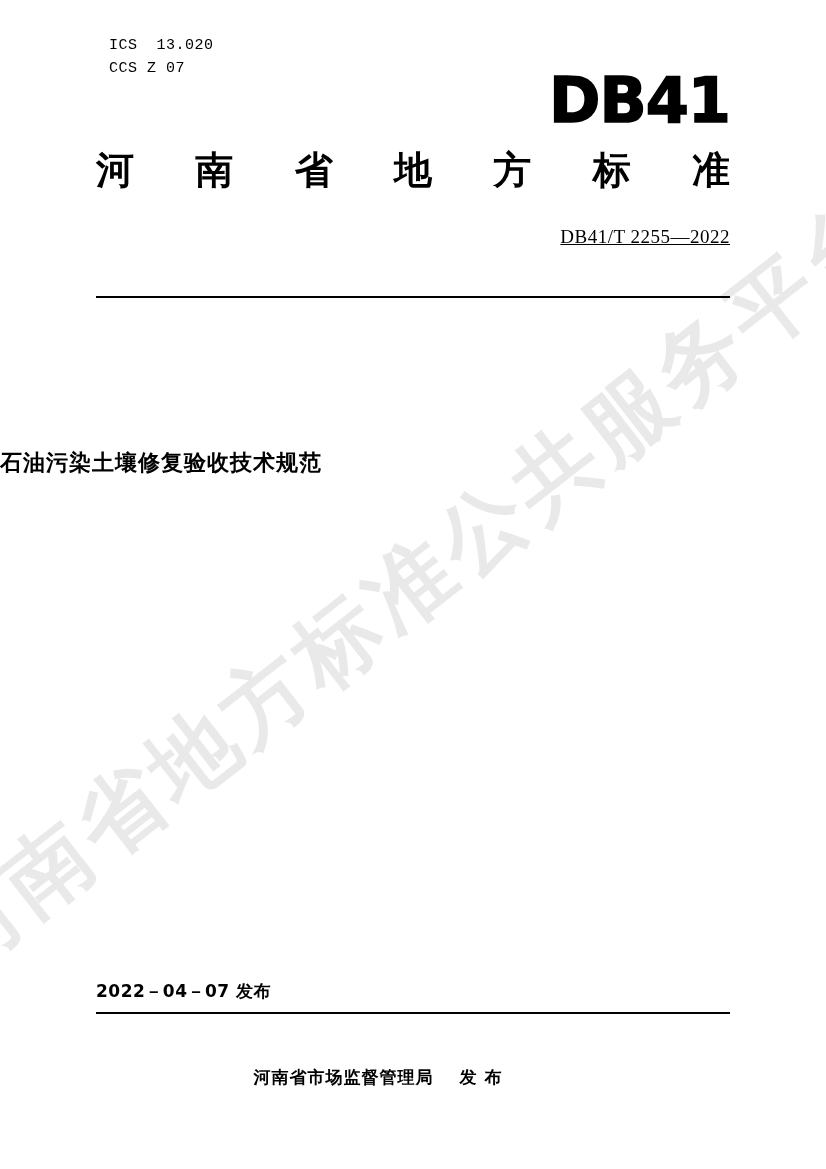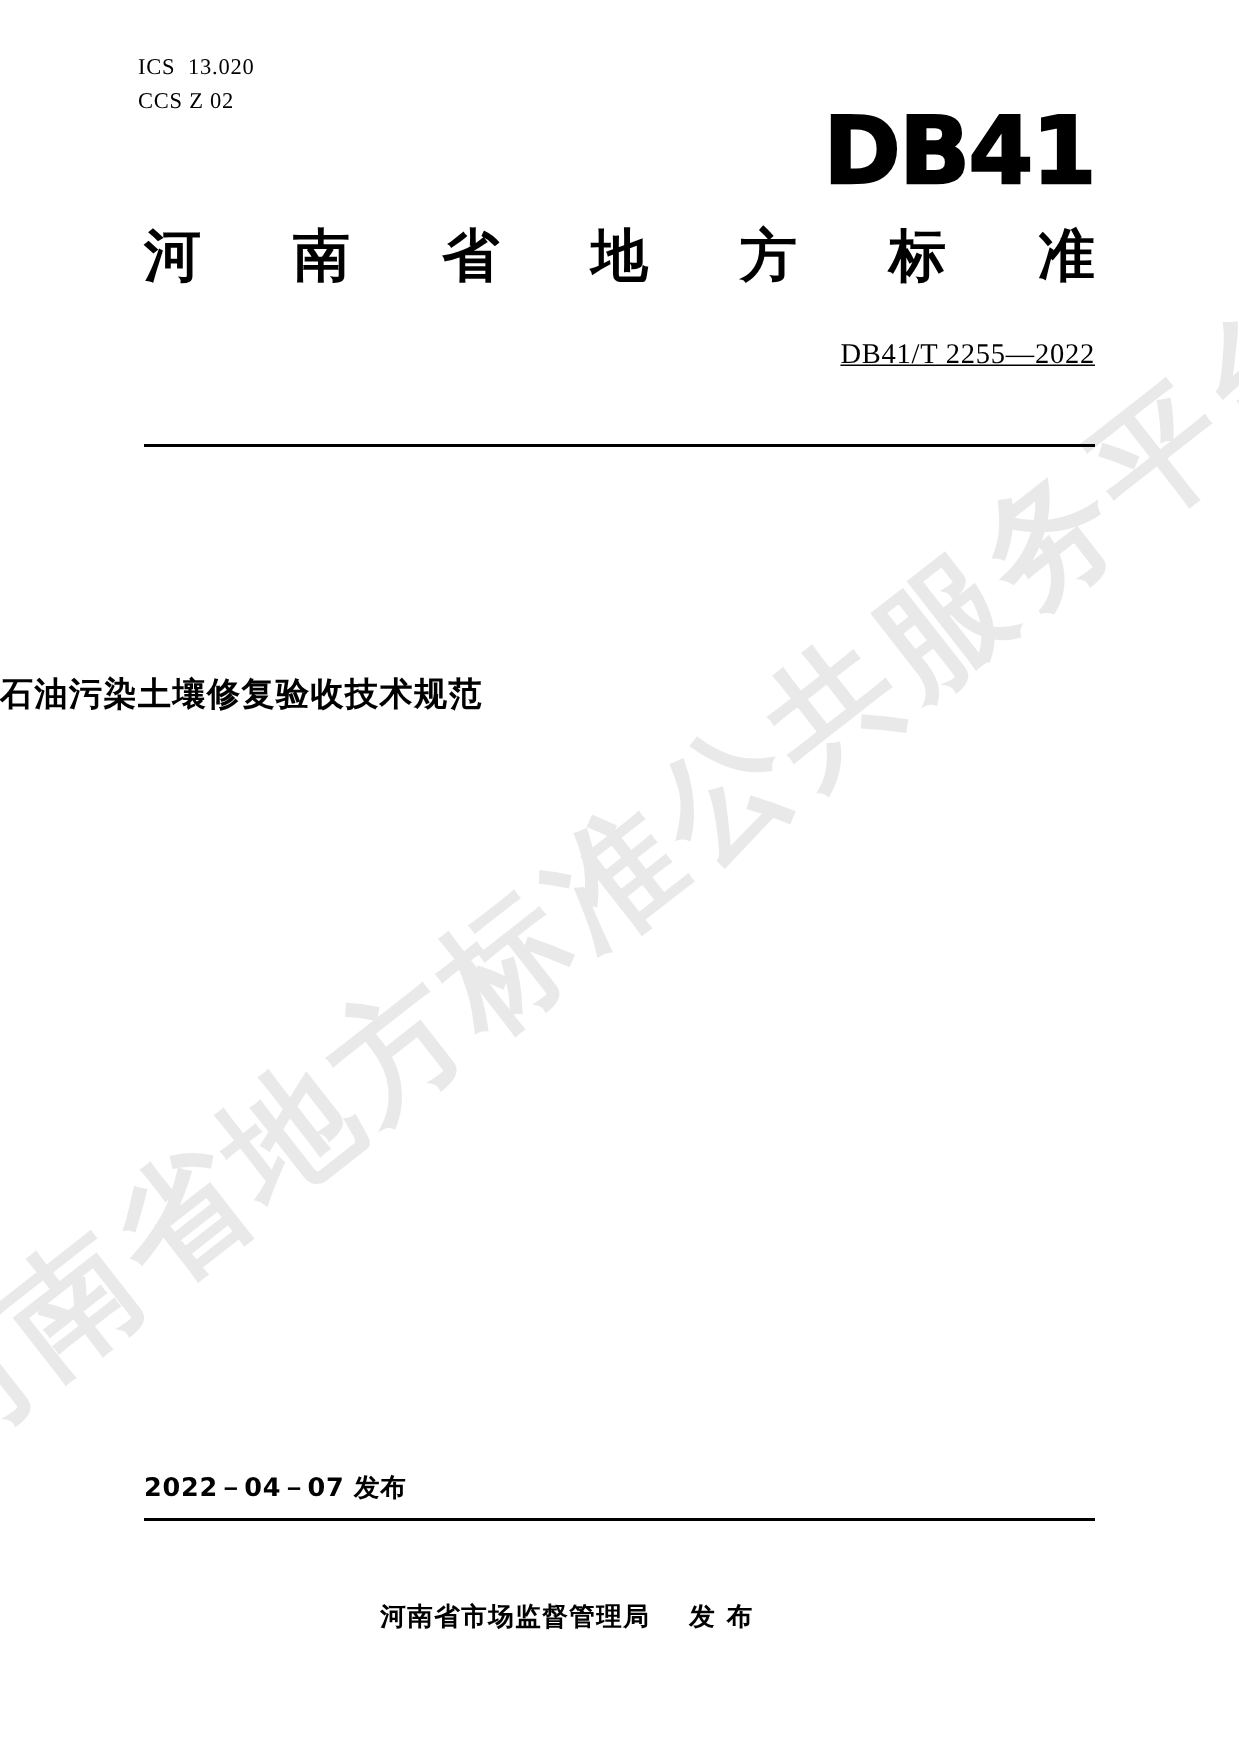--- a/index.html
+++ b/index.html
@@ -44,23 +44,23 @@
   }
 
   .content {
     position: relative;
     z-index: 10;
   }
 
   
   .ics-block {
     position: absolute;
-    left: 92px;
+    left: 109px;
     top: 34px;
-    font-family: Liberation Serif, serif;
+    font-family: Liberation Mono, monospace;
     font-size: 15px;
     line-height: 1.55;
     letter-spacing: 0.5px;
   }
   .ics-block div {
     white-space: pre;
   }
 
   
   .db-logo {
@@ -169,21 +169,21 @@
 <div class="page">
 
   <div class="watermark">
     <div class="watermark-text">河南省地方标准公共服务平台</div>
   </div>
 
   <div class="content">
 
     <div class="ics-block">
       <div>ICS  13.020</div>
-      <div>CCS Z 02</div>
+      <div>CCS Z 07</div>
     </div>
 
     <div class="db-logo">DB41</div>
 
     <div class="prov-title">
       <span>河</span>
       <span>南</span>
       <span>省</span>
       <span>地</span>
       <span>方</span>

